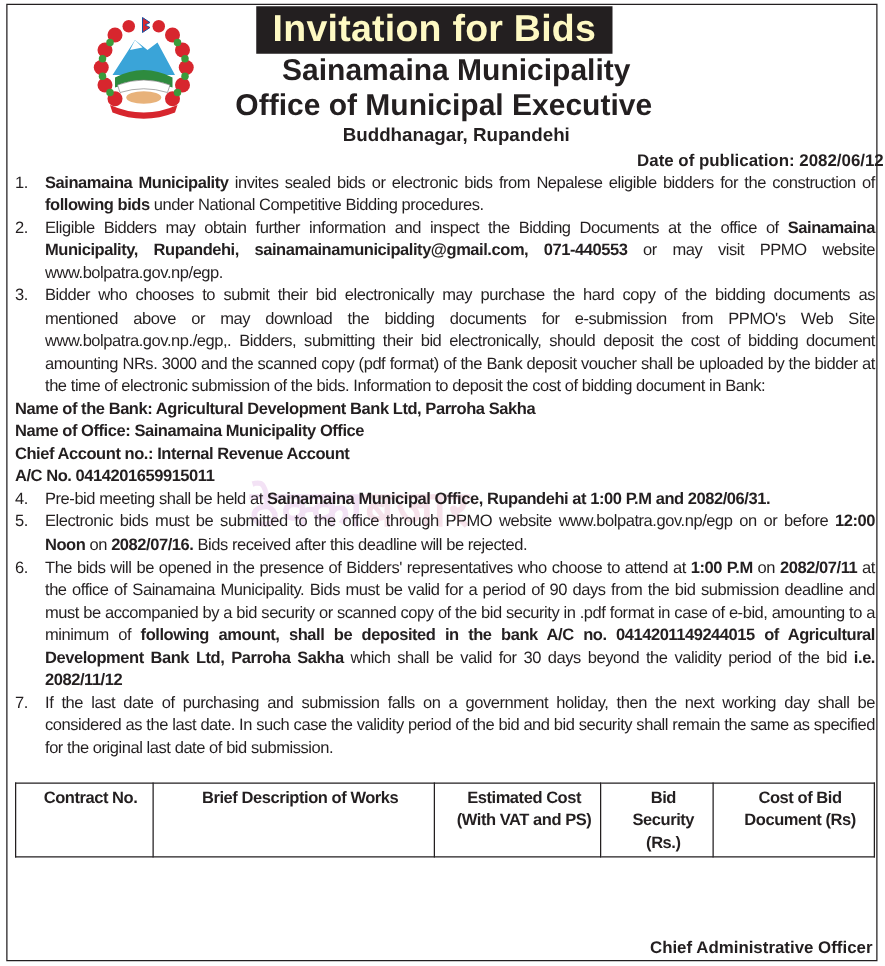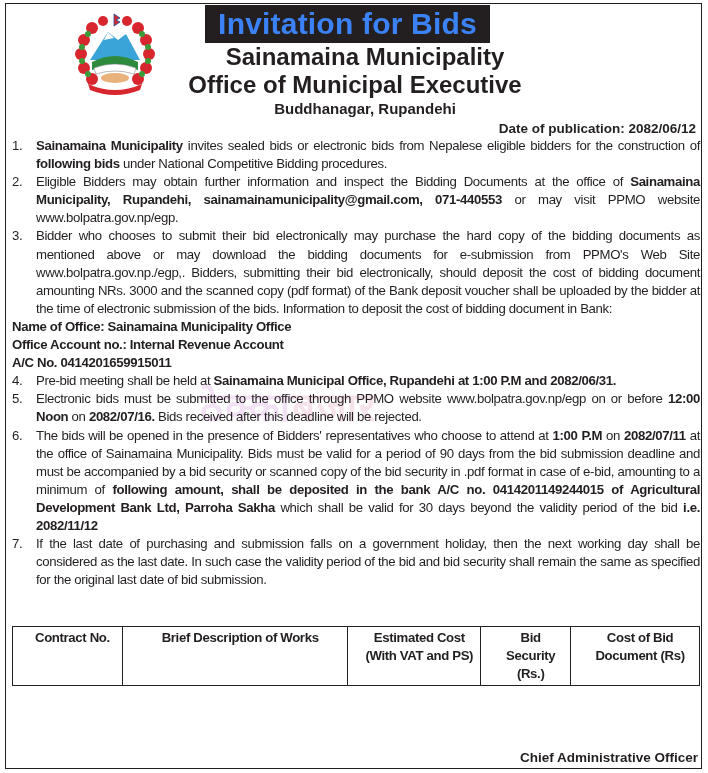--- a/index.html
+++ b/index.html
@@ -1,24 +1,24 @@
 <!DOCTYPE html>
 <html><head>
   <meta charset="utf-8">
   <style>
     html, body { margin: 0; padding: 0; background: #ffffff; }
     body { width: 708px; height: 773px; position: relative; overflow: hidden; font-family: "Liberation Sans", sans-serif; color: #231f20; }
     .frame { position: absolute; left: 5px; top: 3px; width: 697px; height: 766px; border: 1px solid #231f20; box-sizing: border-box; }
     .emblem { position: absolute; left: 70px; top: 10px; width: 90px; height: 90px; }
-    .title-bar { position: absolute; left: 205px; top: 5px; width: 285px; height: 38px; background: #231f20; color: #3b82f6; font-weight: bold; font-size: 30px; line-height: 38px; text-align: center; letter-spacing: 0.2px; }
+    .title-bar { position: absolute; left: 205px; top: 5px; width: 285px; height: 38px; background: #231f20; color: #fef9c3; font-weight: bold; font-size: 30px; line-height: 38px; text-align: center; letter-spacing: 0.2px; }
     .head1 { position: absolute; left: 150px; width: 430px; text-align: center; font-weight: bold; color: #231f20; }
     .h-muni { top: 43px; font-size: 24px; line-height: 28px; }
     .h-office { top: 70px; font-size: 24px; line-height: 30px; left: 120px; width: 470px; }
     .h-addr { top: 100px; font-size: 15px; line-height: 18px; }
-    .pubdate { position: absolute; right: 12px; top: 120px; font-weight: bold; font-size: 13.5px; line-height: 17px; }
+    .pubdate { position: absolute; right: 1px; top: 120px; font-weight: bold; font-size: 13.5px; line-height: 17px; }
     .body-text { position: absolute; left: 12px; top: 137px; width: 688px; font-size: 13.2px; line-height: 18.1px; font-family: "Liberation Sans Narrow", "Liberation Sans", sans-serif; letter-spacing: -0.35px; }
     .item { display: flex; text-align: justify; }
     .item .num { width: 24px; flex: 0 0 24px; }
     .item .txt { flex: 1; }
     b { font-weight: bold; }
     .bank-line { font-weight: bold; }
     .watermark { position: absolute; left: 200px; top: 378px; font-size: 40px; font-weight: bold; opacity: 0.12; letter-spacing: 2px; pointer-events: none; }
     .wm1 { color: #a21caf; }
     .wm2 { color: #be185d; }
     table { position: absolute; left: 12px; top: 626px; width: 688px; border-collapse: collapse; font-size: 13.2px; font-family: "Liberation Sans", sans-serif; letter-spacing: -0.35px; }
@@ -84,22 +84,23 @@
       </div>
       <div class="item">
         <span class="num">2.</span>
         <span class="txt">Eligible Bidders may obtain further information and inspect the Bidding Documents at the office of <b>Sainamaina Municipality, Rupandehi, sainamainamunicipality@gmail.com, 071-440553</b> or may visit PPMO website www.bolpatra.gov.np/egp.</span>
       </div>
       <div class="item">
         <span class="num">3.</span>
         <span class="txt">Bidder who chooses to submit their bid electronically may purchase the hard copy of the bidding documents as mentioned above or may download the bidding documents for e-submission from PPMO's Web Site www.bolpatra.gov.np./egp,. Bidders, submitting their bid electronically, should deposit the cost of bidding document amounting NRs. 3000 and the scanned copy (pdf format) of the Bank deposit voucher shall be uploaded by the bidder at the time of electronic submission of the bids. Information to deposit the cost of bidding document in Bank:</span>
       </div>
     </div>
+  <div class="bank-line">Name of the Bank: Agricultural Development Bank Ltd, Parroha Sakha</div>
   <div class="bank-line">Name of Office: Sainamaina Municipality Office</div>
-  <div class="bank-line">Office Account no.: Internal Revenue Account</div>
+  <div class="bank-line">Chief Account no.: Internal Revenue Account</div>
   <div class="bank-line">A/C No. 0414201659915011</div>
   <div id="items-after">
       <div class="item">
         <span class="num">4.</span>
         <span class="txt">Pre-bid meeting shall be held at <b>Sainamaina Municipal Office, Rupandehi at 1:00 P.M and 2082/06/31.</b></span>
       </div>
       <div class="item">
         <span class="num">5.</span>
         <span class="txt">Electronic bids must be submitted to the office through PPMO website www.bolpatra.gov.np/egp on or before <b>12:00 Noon</b> on <b>2082/07/16.</b> Bids received after this deadline will be rejected.</span>
       </div>

